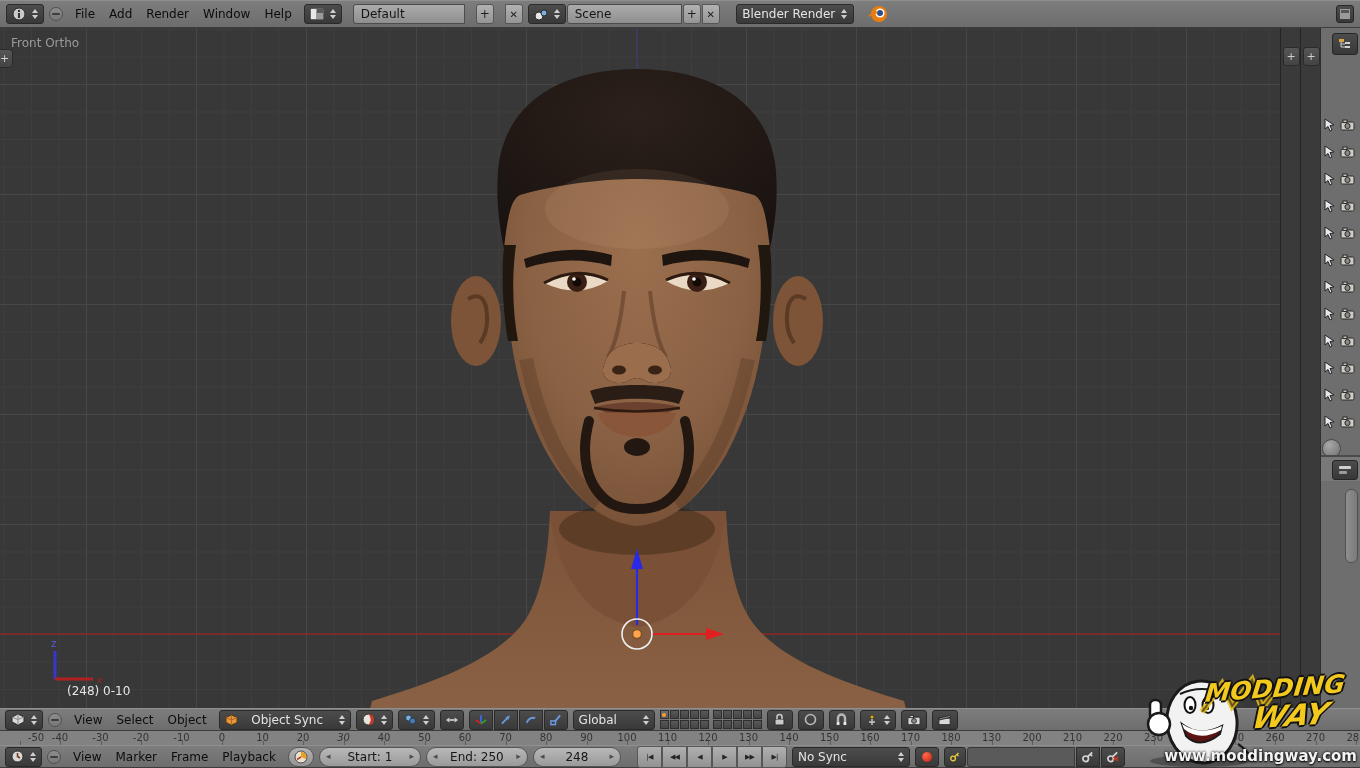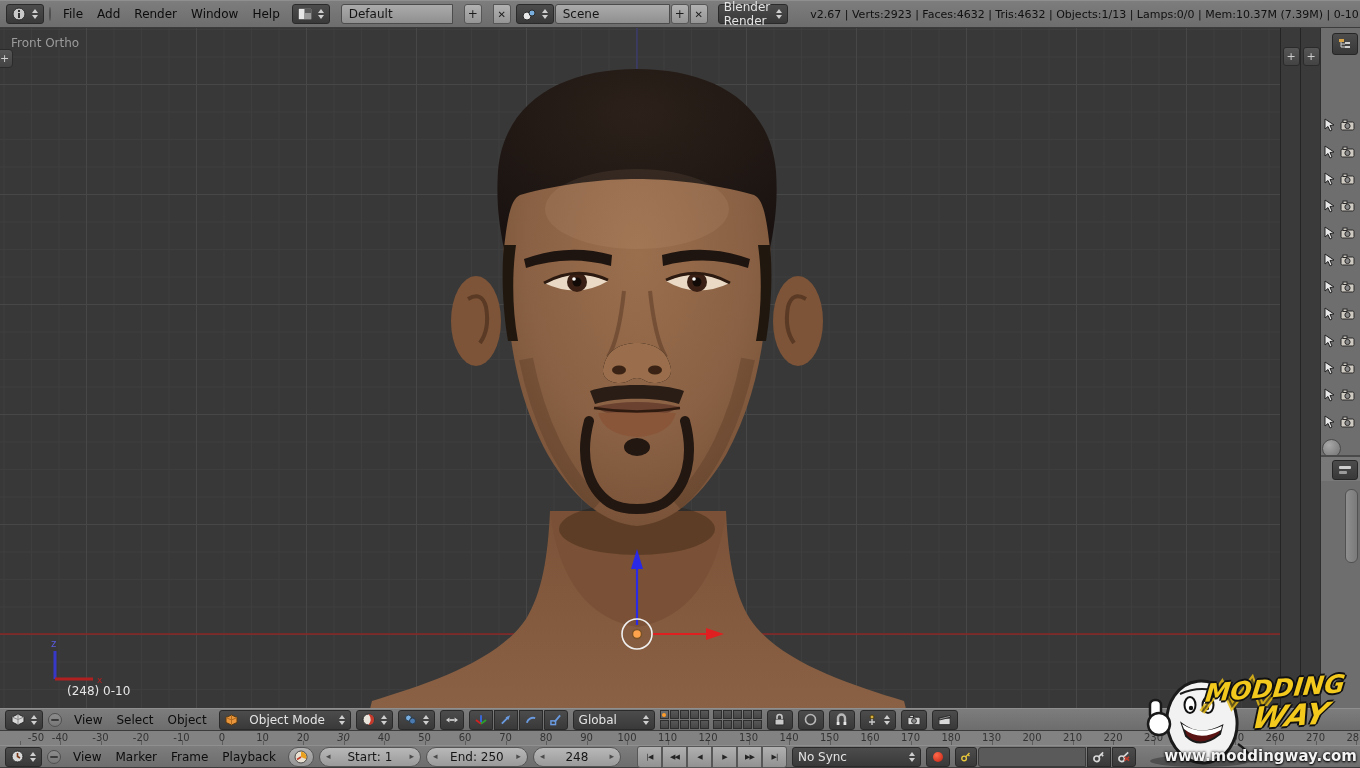--- a/index.html
+++ b/index.html
@@ -158,21 +158,20 @@
         <i class="u"></i>
         <i class="d"></i>
       </span>
   </div>
   <svg class="icon-svg" width="24" height="20" viewBox="0 0 24 20" style="margin-left:6px">
     <circle cx="14" cy="10" r="8" fill="#e87d0d"></circle>
     <circle cx="15" cy="9" r="4.6" fill="#fff"></circle>
     <circle cx="15" cy="9" r="3" fill="#2a4d8f"></circle>
     <path d="M2,13 L10,6 L13,9 Z" fill="#e87d0d"></path>
   </svg>
-  <span class="stats">v2.67 | Verts:2923 | Faces:4632 | Tris:4632 | Objects:1/13 | Lamps:0/0 | Mem:10.37M (7.39M) | 0-10</span>
   <div style="flex:1"></div>
   <div class="mini-icon-btn" style="width:16px;height:16px">
     <svg width="10" height="10" viewBox="0 0 10 10">
       <rect x="0" y="0" width="10" height="10" fill="#9a9a9a"></rect>
         <rect x="1" y="1" width="8" height="3" fill="#555"></rect>
     </svg>
   </div>
 </div>
 
 <div id="viewport" class="abs">
@@ -436,21 +435,21 @@
   <div style="display:flex">
       <span class="menu-item">View</span>
       <span class="menu-item">Select</span>
       <span class="menu-item">Object</span>
     </div>
   <div class="btn-dark" style="width:132px;justify-content:space-between">
     <svg width="13" height="12" viewBox="0 0 13 12">
       <path d="M6.5,1 L12,3.5 L12,8.5 L6.5,11 L1,8.5 L1,3.5 Z" fill="#e8953c" stroke="#5a3a12"></path>
       <path d="M6.5,1 L6.5,11 M1,3.5 L6.5,6 L12,3.5" stroke="#b06a1e" fill="none"></path>
     </svg>
-    <span>Object Mode</span>
+    <span>Object Sync</span>
     <span class="updown">
         <i class="u"></i>
         <i class="d"></i>
       </span>
   </div>
   <div class="btn-dark">
     <svg width="13" height="13" viewBox="0 0 13 13">
       <circle cx="6.5" cy="6.5" r="5.5" fill="#e8e4dc" stroke="#2a2a2a"></circle>
       <path d="M6.5,1 A5.5,5.5 0 0,1 6.5,12 A9,9 0 0,0 6.5,1" fill="#c8382a"></path>
     </svg>
@@ -691,21 +690,21 @@
   </div>
   <div class="sep"></div>
   <div style="display:flex" id="playback-group">
       <div class="pb-btn">|◀</div>
       <div class="pb-btn">◀◀</div>
       <div class="pb-btn">◀</div>
       <div class="pb-btn">▶</div>
       <div class="pb-btn">▶▶</div>
       <div class="pb-btn">▶|</div>
     </div>
-  <div class="btn-dark" style="width:129px;justify-content:space-between">
+  <div class="btn-dark" style="width:118px;justify-content:space-between">
     <span>No Sync</span>
     <span class="updown">
         <i class="u"></i>
         <i class="d"></i>
       </span>
   </div>
   <div class="btn-dark" style="width:24px;justify-content:center" id="rec-btn">
     <span class="dot"></span>
   </div>
   <div style="display:flex;gap:1px;align-items:center">

